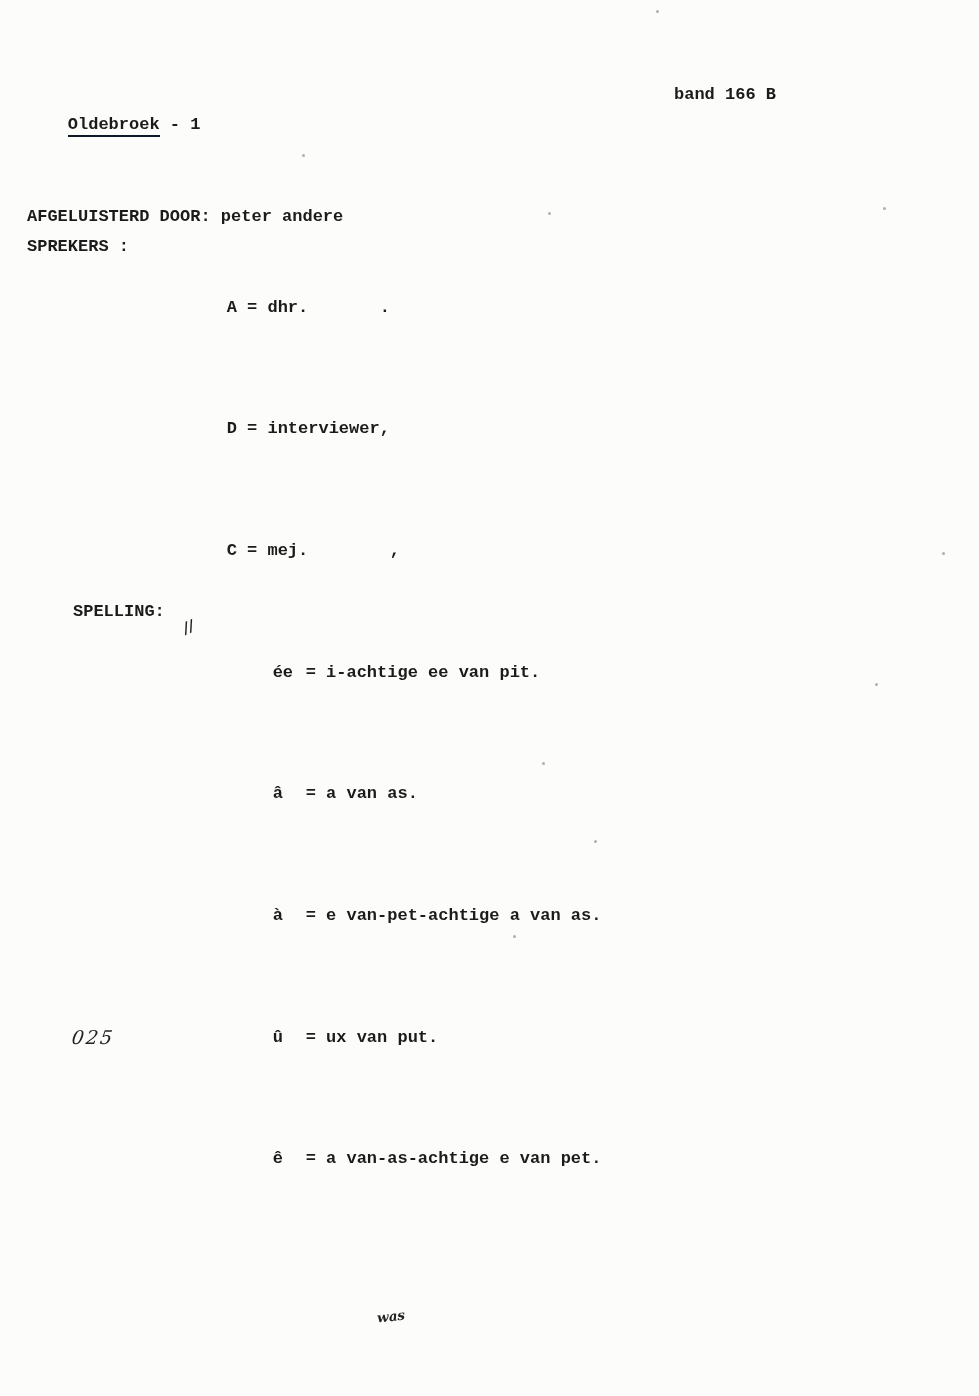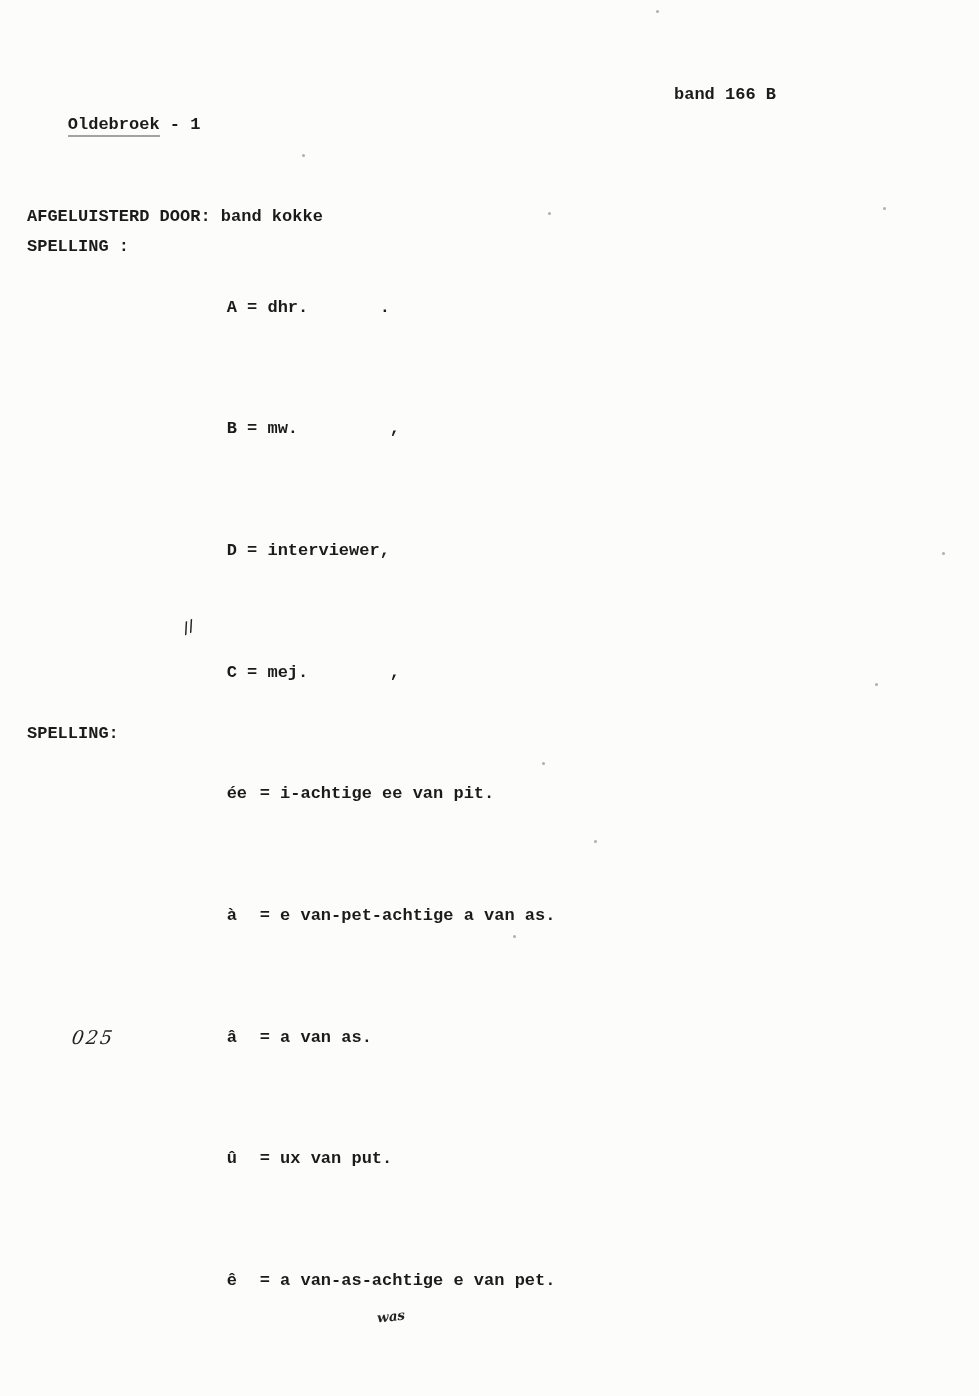--- a/index.html
+++ b/index.html
@@ -12,28 +12,28 @@
     padding:80px 0 0 27px;
     overflow:hidden;
     font-family:"Liberation Mono","DejaVu Sans Mono",monospace;
     font-weight:bold;
     font-size:17px;
     line-height:30.4px;
     color:#1b1b1b;
   }
   .row{white-space:pre;position:relative;min-height:30.4px;}
   .title-row{position:relative;}
-  .doc-title{border-bottom:2px solid #a3a3a3;padding-bottom:1px;}
+  .doc-title{border-bottom:2px solid #0f172a;padding-bottom:1px;}
   .title-tail{white-space:pre;}
   .band{position:absolute;left:647px;top:0;}
   
   .s-row{padding-left:118px;position:relative;white-space:pre;}
   .s-lbl{position:absolute;left:0;top:0;white-space:pre;}
   
-  .sp-row{padding-left:118px;position:relative;white-space:pre;}
+  .sp-row{padding-left:118px;position:relative;white-space:pre;margin-left:46px;}
   .sp-lbl{position:absolute;left:0;top:0;white-space:pre;}
   .sym{display:inline-block;width:33px;white-space:pre;}
   
   .hand{
     position:absolute;
     font-family:"DejaVu Serif",serif;
     font-style:italic;
     font-weight:normal;
     color:#222;
   }
@@ -46,53 +46,49 @@
 </head>
 <body>
 
 <div class="page">
 
   <div class="row title-row">
     <span class="doc-title">Oldebroek</span><span class="title-tail"> - 1</span>
     <span class="band">band 166 B</span>
   </div>
 
-  <div class="row">AFGELUISTERD DOOR: band kokke</div>
+  <div class="row">AFGELUISTERD DOOR: peter andere</div>
 
   <div>
     <div class="s-row">
-        <span class="s-lbl">SPELLING :</span>
+        <span class="s-lbl">SPREKERS :</span>
         <span>A = dhr.       .</span>
-      </div>
-      <div class="s-row">
-        <span class="s-lbl"></span>
-        <span>B = mw.         ,</span>
       </div>
       <div class="s-row">
         <span class="s-lbl"></span>
         <span>D = interviewer,</span>
       </div>
       <div class="s-row">
         <span class="s-lbl"></span>
         <span>C = mej.        ,</span>
       </div>
   </div>
 
   <div>
     <div class="sp-row">
         <span class="sp-lbl">SPELLING:</span>
         <span class="sym">ée</span><span>= i-achtige ee van pit.</span>
       </div>
       <div class="sp-row">
         <span class="sp-lbl"></span>
-        <span class="sym">à</span><span>= e van-pet-achtige a van as.</span>
+        <span class="sym">â</span><span>= a van as.</span>
       </div>
       <div class="sp-row">
         <span class="sp-lbl"></span>
-        <span class="sym">â</span><span>= a van as.</span>
+        <span class="sym">à</span><span>= e van-pet-achtige a van as.</span>
       </div>
       <div class="sp-row">
         <span class="sp-lbl"></span>
         <span class="sym">û</span><span>= ux van put.</span>
       </div>
       <div class="sp-row">
         <span class="sp-lbl"></span>
         <span class="sym">ê</span><span>= a van-as-achtige e van pet.</span>
       </div>
   </div>

